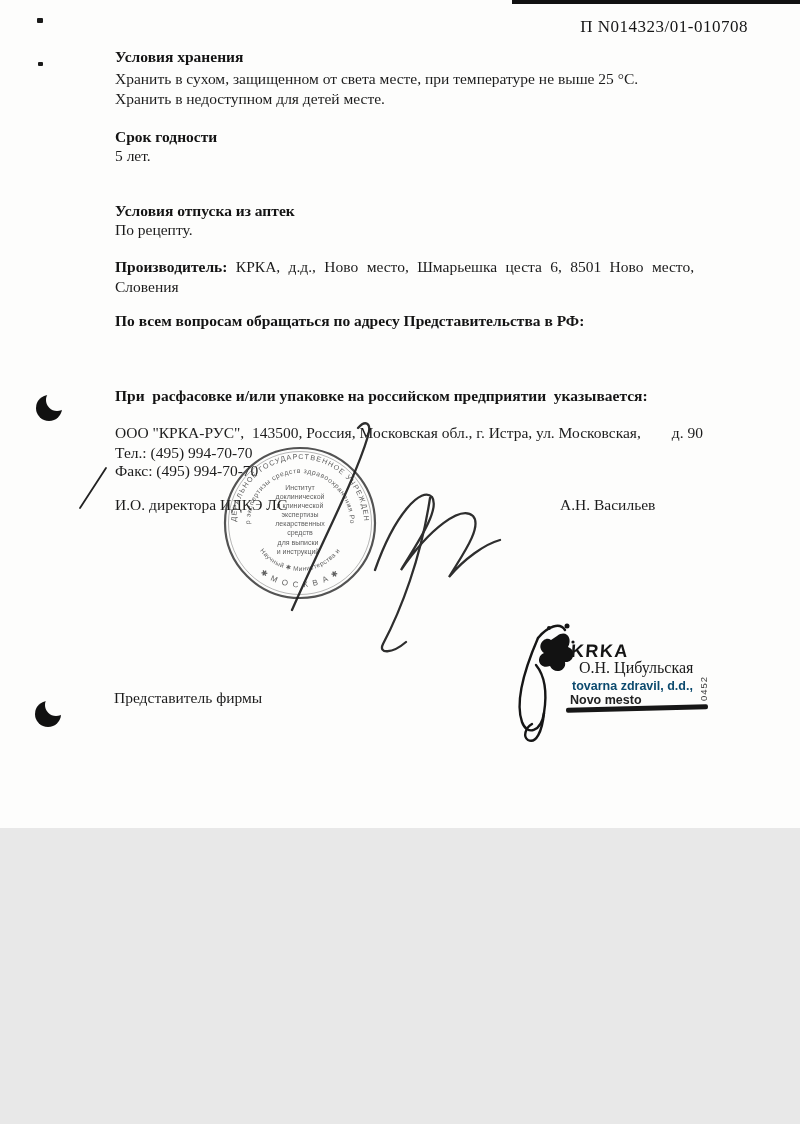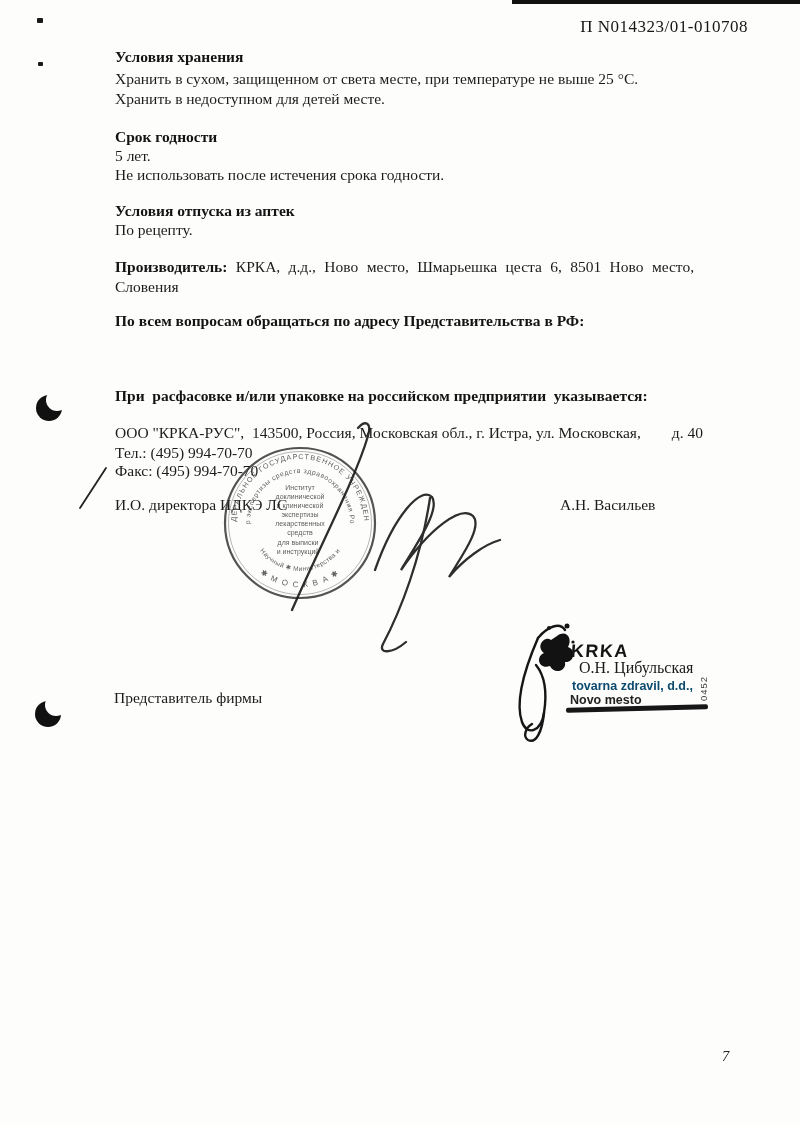--- a/index.html
+++ b/index.html
@@ -1,16 +1,16 @@
 <!DOCTYPE html>
 <html><head>
 <meta charset="utf-8">
 <style>
   html,body{margin:0;padding:0;background:#e8e8e8;}
-  .page{position:relative;width:800px;height:1124px;background:#fdfdfc;overflow:hidden;
+  .page{position:relative;width:800px;height:828px;background:#fdfdfc;overflow:hidden;
         font-family:"Liberation Serif", serif;color:#1c1c1c;}
   .abs{position:absolute;white-space:pre;}
   .line{font-size:15.5px;line-height:20px;color:#1c1c1c;}
   .b{font-weight:bold;color:#141414;}
   .wide{word-spacing:4.5px;}
   .topbar{position:absolute;left:512px;top:0;width:288px;height:4px;background:#111;}
   .docnum{position:absolute;left:480px;top:17px;width:268px;text-align:right;
           font-size:17px;letter-spacing:.5px;color:#161616;}
   .companyline{position:absolute;left:115px;top:423px;width:588px;display:flex;
                justify-content:space-between;}
@@ -50,34 +50,33 @@
   </svg>
 
   <div class="docnum abs">П N014323/01-010708</div>
 
   <div class="abs line b" style="left:115px;top:47px;">Условия хранения</div>
   <div class="abs line" style="left:115px;top:69px;">Хранить в сухом, защищенном от света месте, при температуре не выше 25 °С.</div>
   <div class="abs line" style="left:115px;top:89px;">Хранить в недоступном для детей месте.</div>
 
   <div class="abs line b" style="left:115px;top:127px;">Срок годности</div>
   <div class="abs line" style="left:115px;top:146px;">5 лет.</div>
-  <div class="abs line" style="left:115px;top:165px;">Не использовать после истечения срока годности.</div>
 
   <div class="abs line b" style="left:115px;top:201px;">Условия отпуска из аптек</div>
   <div class="abs line" style="left:115px;top:220px;">По рецепту.</div>
 
   <div class="abs line wide" style="left:115px;top:257px;"><span class="b">Производитель:</span><span> КРКА, д.д., Ново место, Шмарьешка цеста 6, 8501 Ново место,</span></div>
   <div class="abs line" style="left:115px;top:277px;">Словения</div>
 
   <div class="abs line b" style="left:115px;top:311px;">По всем вопросам обращаться по адресу Представительства в РФ:</div>
 
   <div class="abs line b" style="left:115px;top:386px;">При  расфасовке и/или упаковке на российском предприятии  указывается:</div>
   <div class="companyline line">
     <span class="abs-inline" style="white-space:pre;">ООО "КРКА-РУС",  143500, Россия, Московская обл., г. Истра, ул. Московская,</span>
-    <span style="white-space:pre;">д. 40</span>
+    <span style="white-space:pre;">д. 90</span>
   </div>
   <div class="abs line" style="left:115px;top:443px;">Тел.: (495) 994-70-70</div>
   <div class="abs line" style="left:115px;top:461px;">Факс: (495) 994-70-70</div>
 
   <div class="abs line" style="left:115px;top:495px;">И.О. директора ИДКЭ ЛС</div>
   <div class="abs line" style="left:560px;top:495px;">А.Н. Васильев</div>
 
   <svg style="left:74px;top:462px;" width="40" height="50">
     <path d="M 6,46 L 32,6" stroke="#222" stroke-width="1.8" fill="none" stroke-linecap="round"></path>
   </svg>

